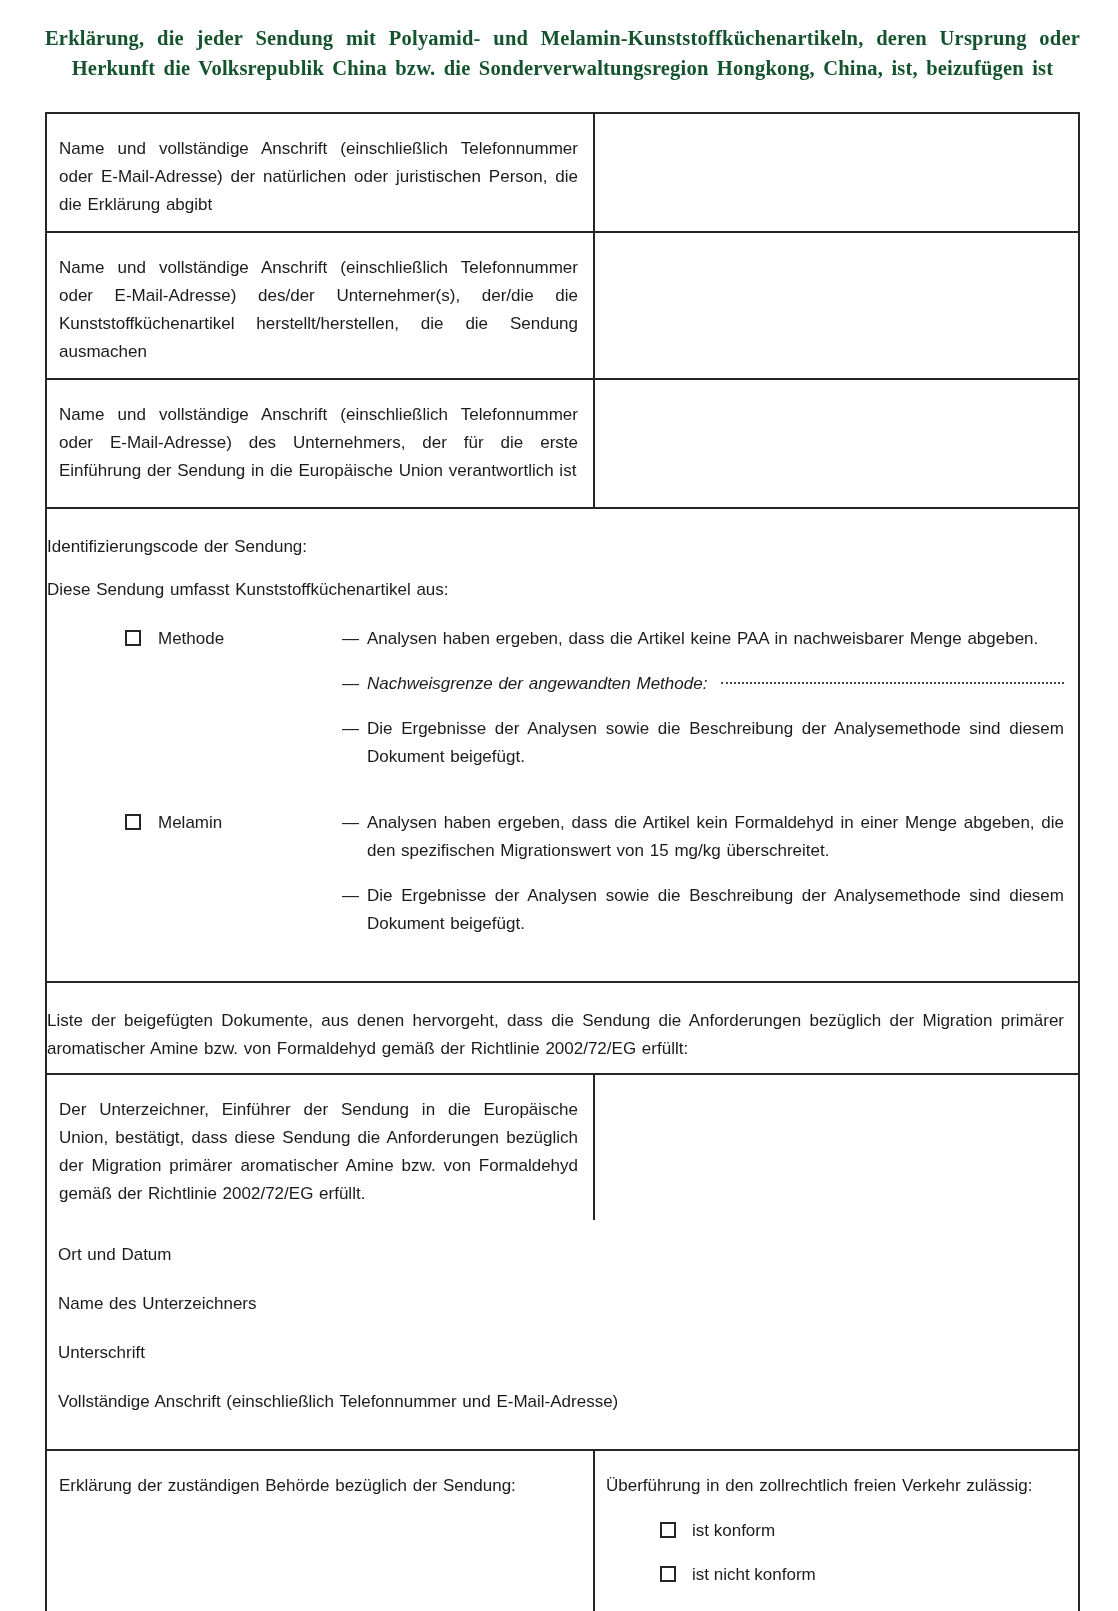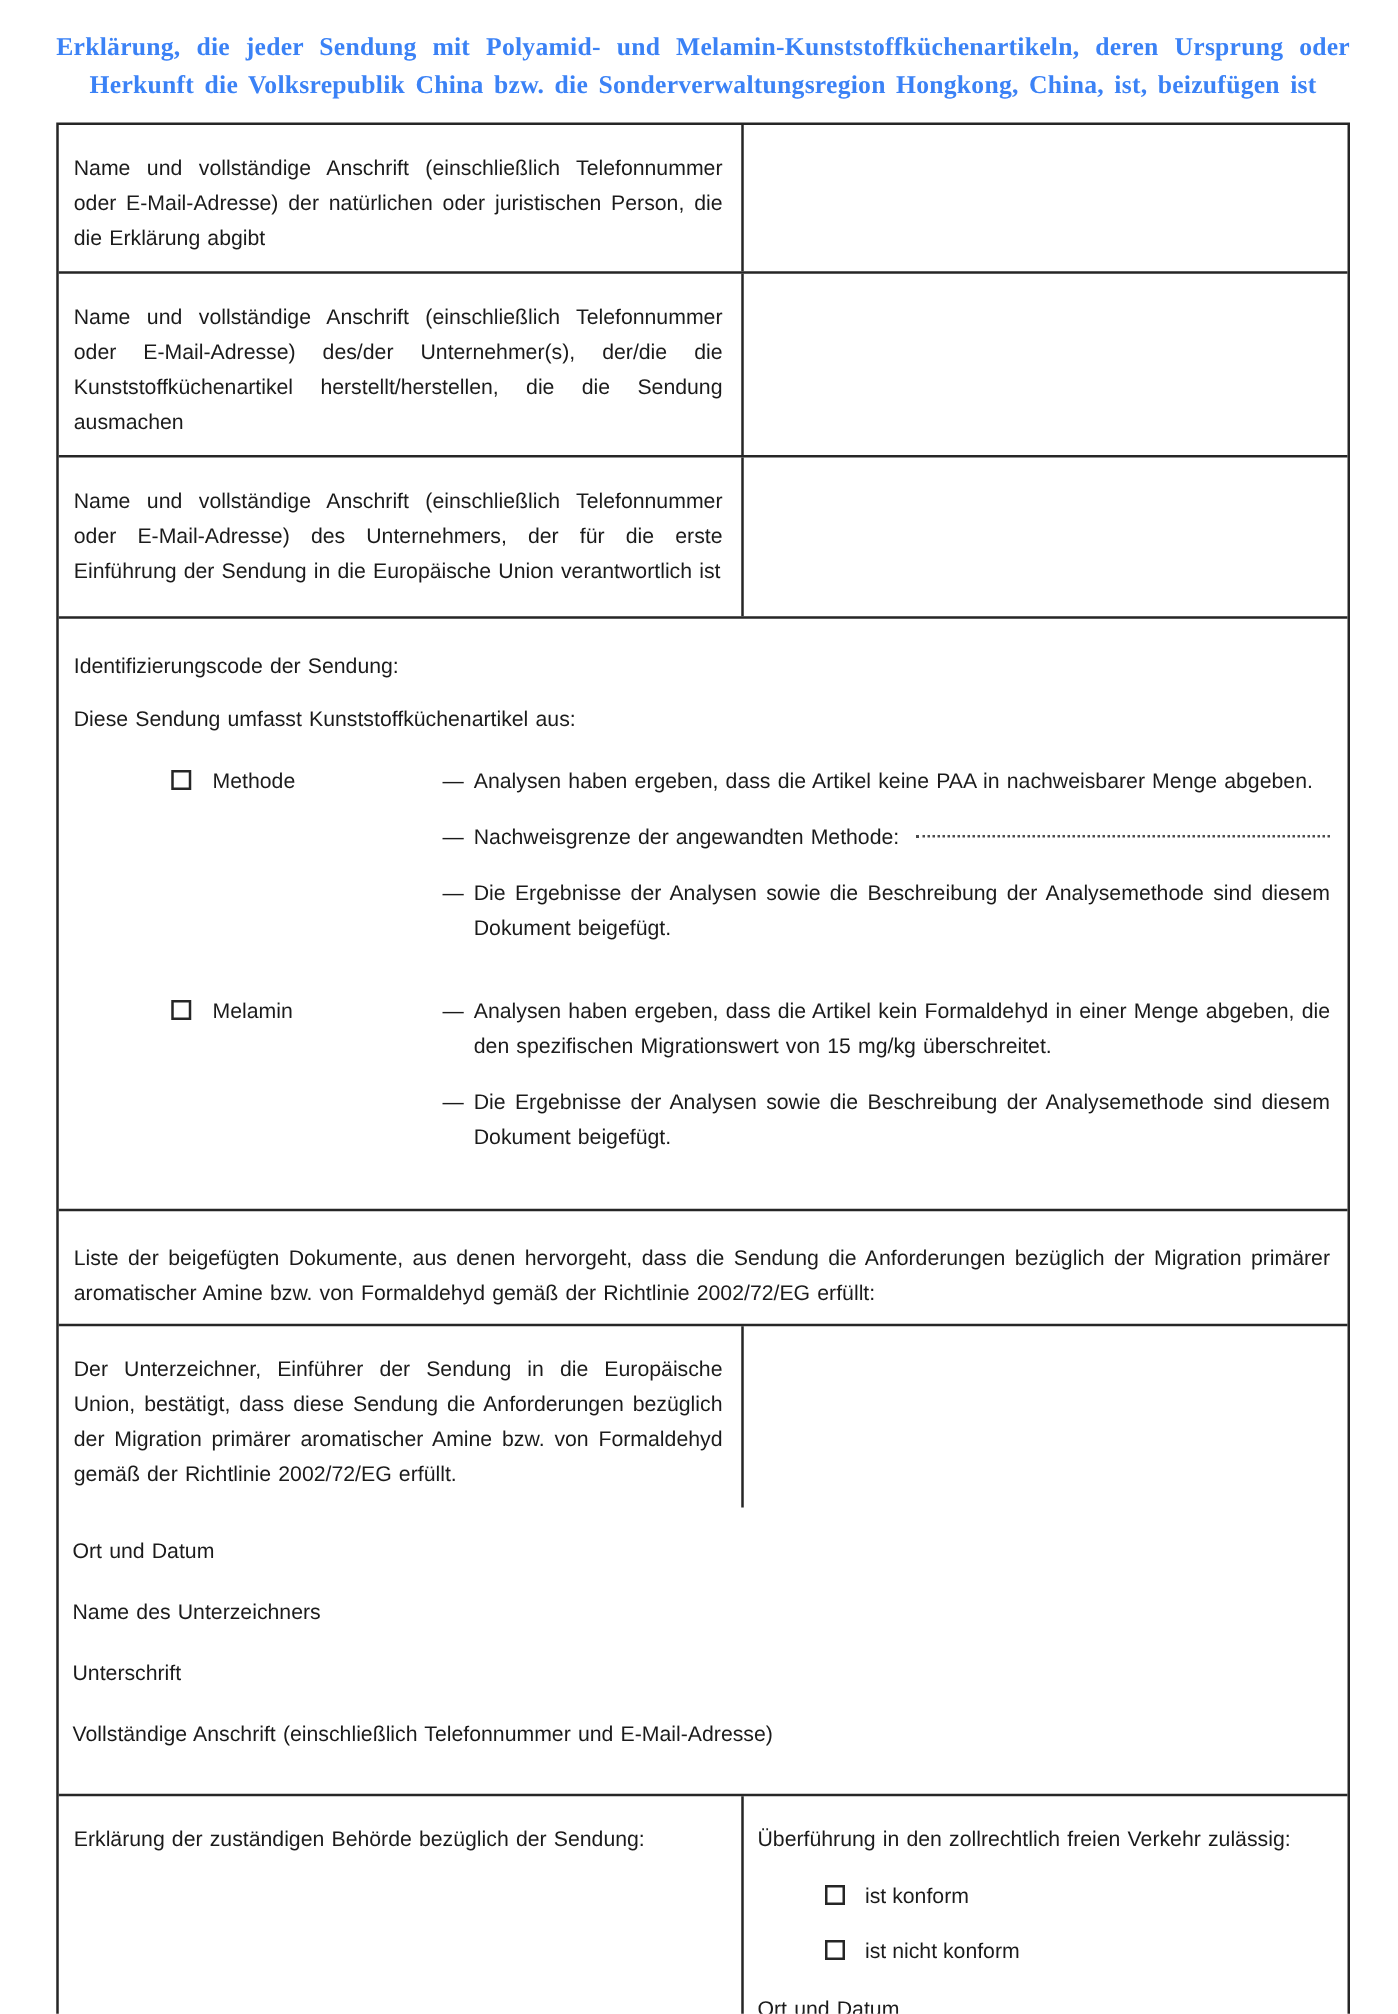--- a/index.html
+++ b/index.html
@@ -14,35 +14,35 @@
 
   .title {
     font-family: "Liberation Serif", serif;
     font-weight: bold;
     font-size: 20.5px;
     line-height: 1.45;
     letter-spacing: 0.2px;
     word-spacing: 3px;
     text-align: justify;
     text-align-last: center;
-    margin-bottom: 15px;
-    color: #3b82f6;
+    margin-bottom: 29px;
+    color: #14532d;
   }
 
   .tbl { width: 1035px; border: 2px solid #262626; background: #fff; }
   .row { display: flex; border-top: 2px solid #262626; }
   .row:first-child { border-top: none; }
 
   .cell-l {
     width: 548px; flex: none;
     border-right: 2px solid #262626;
     padding: 21px 15px 12px 12px;
   }
   .cell-r { flex: 1; padding: 21px 12px 12px 11px; }
-  .cell-full { flex: 1; padding: 24px 14px 10px 12px; }
+  .cell-full { flex: 1; padding: 24px 14px 10px 0; }
 
   .r1 { min-height: 101px; }
   .r2 { min-height: 123px; }
   .r3 { min-height: 129px; }
   .r4 { min-height: 474px; }
   .r5 { min-height: 83px; }
   .r6 { min-height: 219px; flex-direction: column; }
   .r7 { min-height: 345px; }
 
   .txt {
@@ -59,21 +59,21 @@
   .checkbox {
     width: 16px; height: 16px; flex: none;
     border: 2px solid #262626; background: #fff;
     margin-top: 5px;
   }
   .mat-name { margin-left: 17px; font-size: 17px; line-height: 28px; }
   .statements { flex: 1; }
   .stmt { display: flex; margin-bottom: 17px; }
   .dash { flex: none; width: 16px; font-size: 17px; line-height: 28px; }
   .stmt-body { flex: 1; margin-left: 9px; font-size: 17px; line-height: 28px; text-align: justify; word-spacing: 1px; }
-  .leader { display: flex; align-items: baseline; }
+  .leader { display: flex; align-items: baseline; font-style: italic; }
   .leader > .lead-label { flex: none; }
   .dotfill {
     flex: 1; margin-left: 14px;
     border-bottom: 2px dotted #4a4a4a;
     transform: translateY(-5px);
     min-width: 40px;
   }
 
   
   .field { font-size: 17px; line-height: 28px; text-align: justify; word-spacing: 1px; margin-bottom: 21px; }

